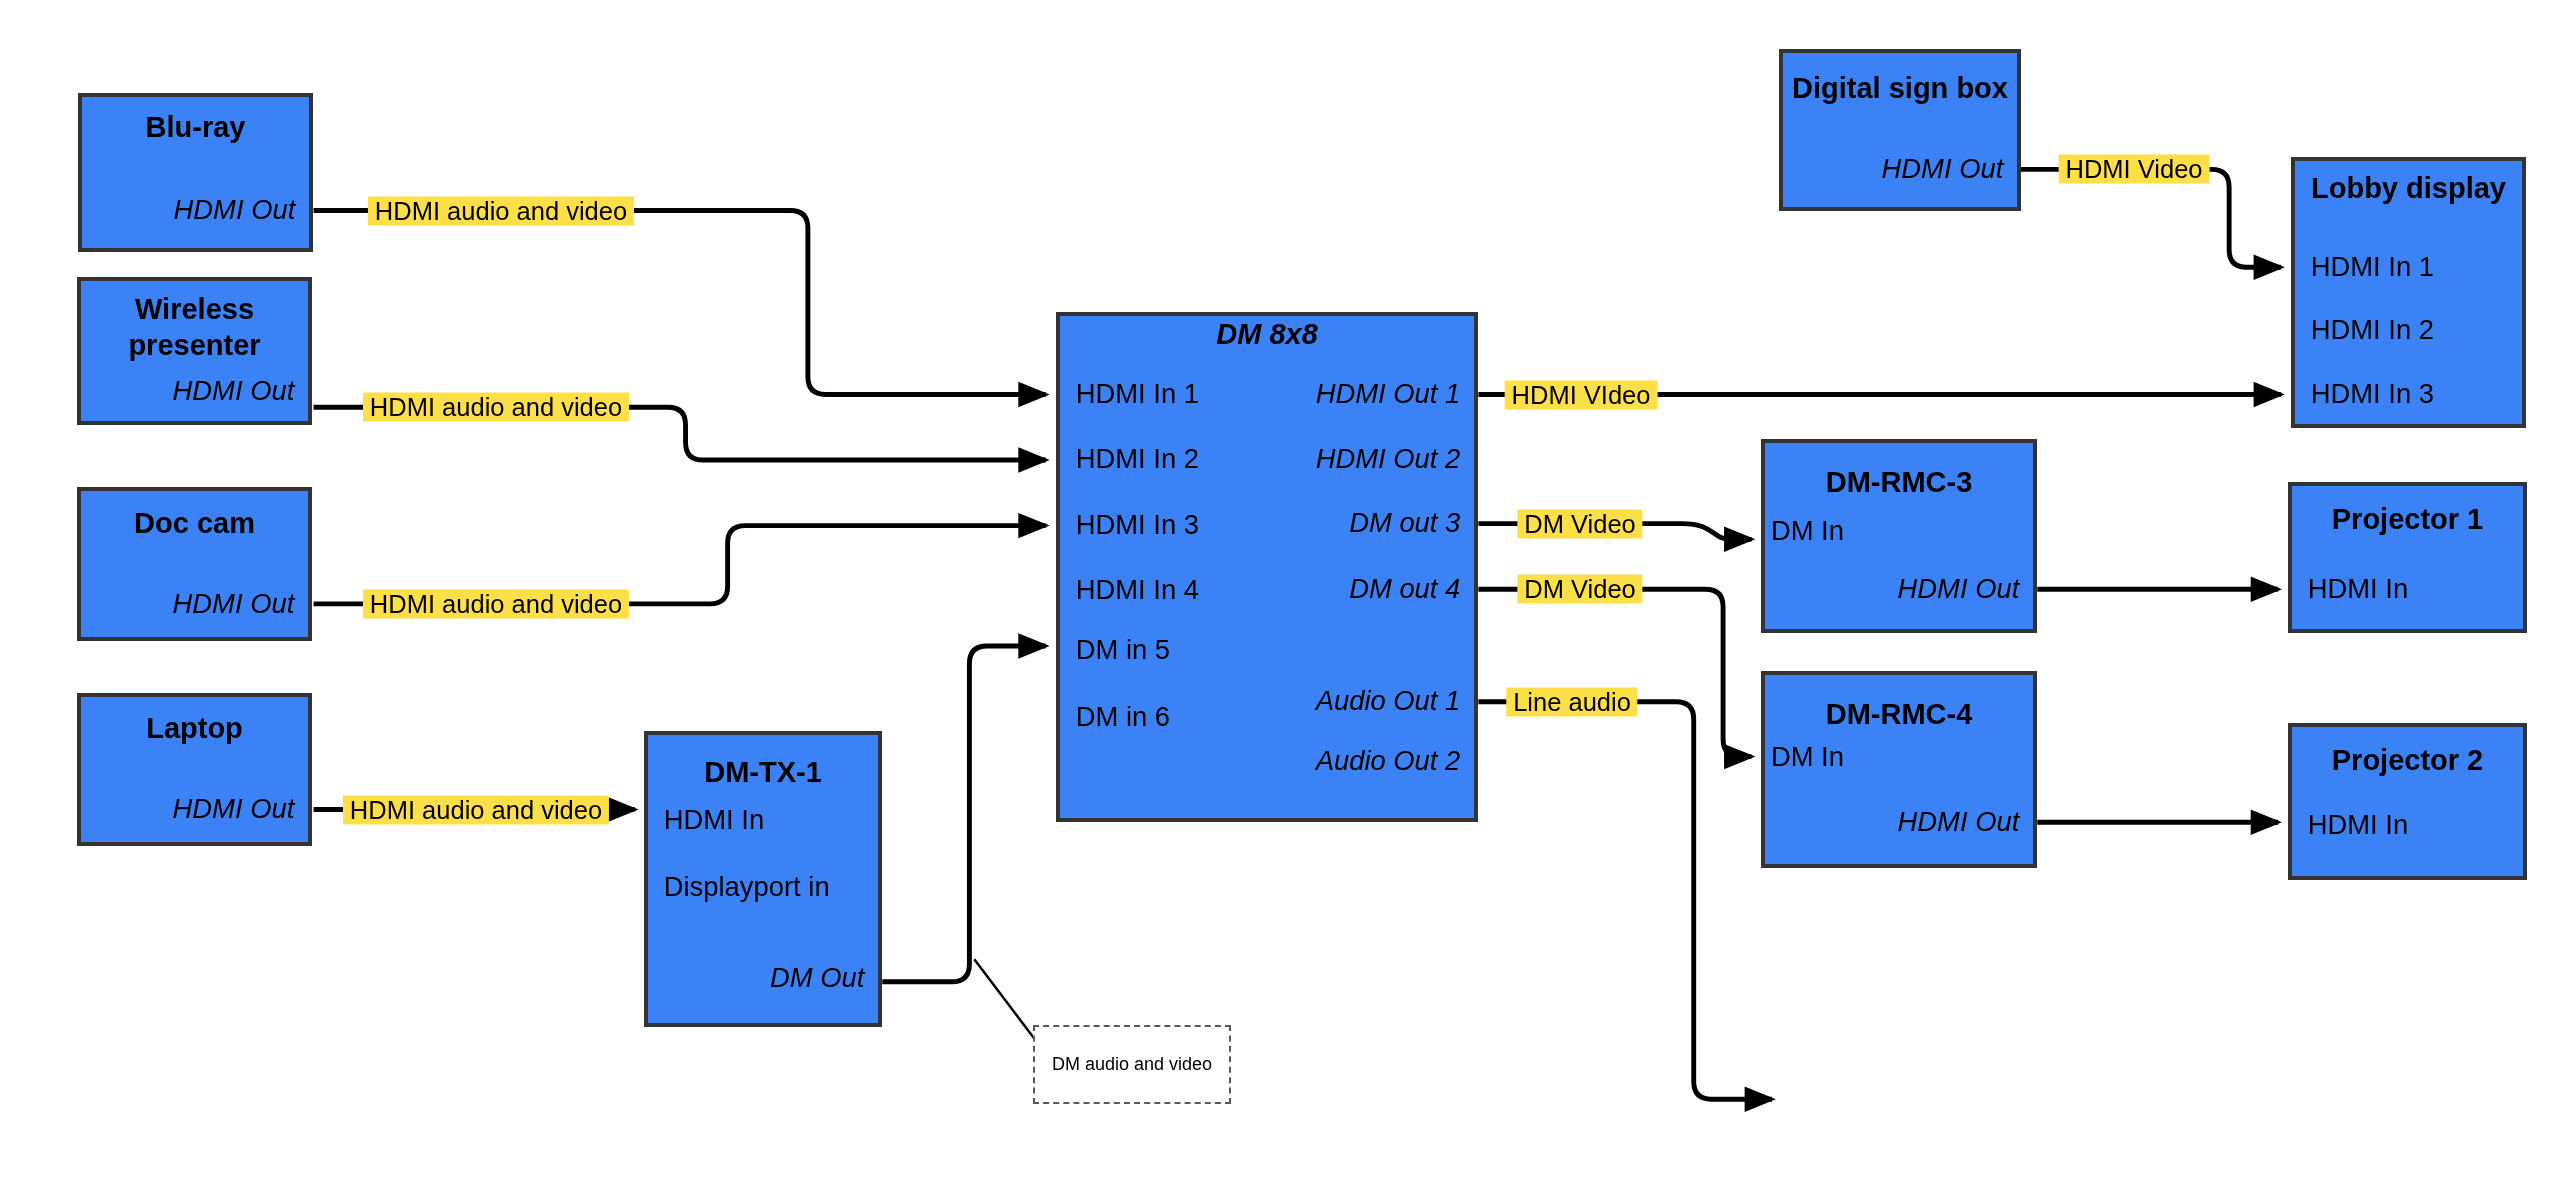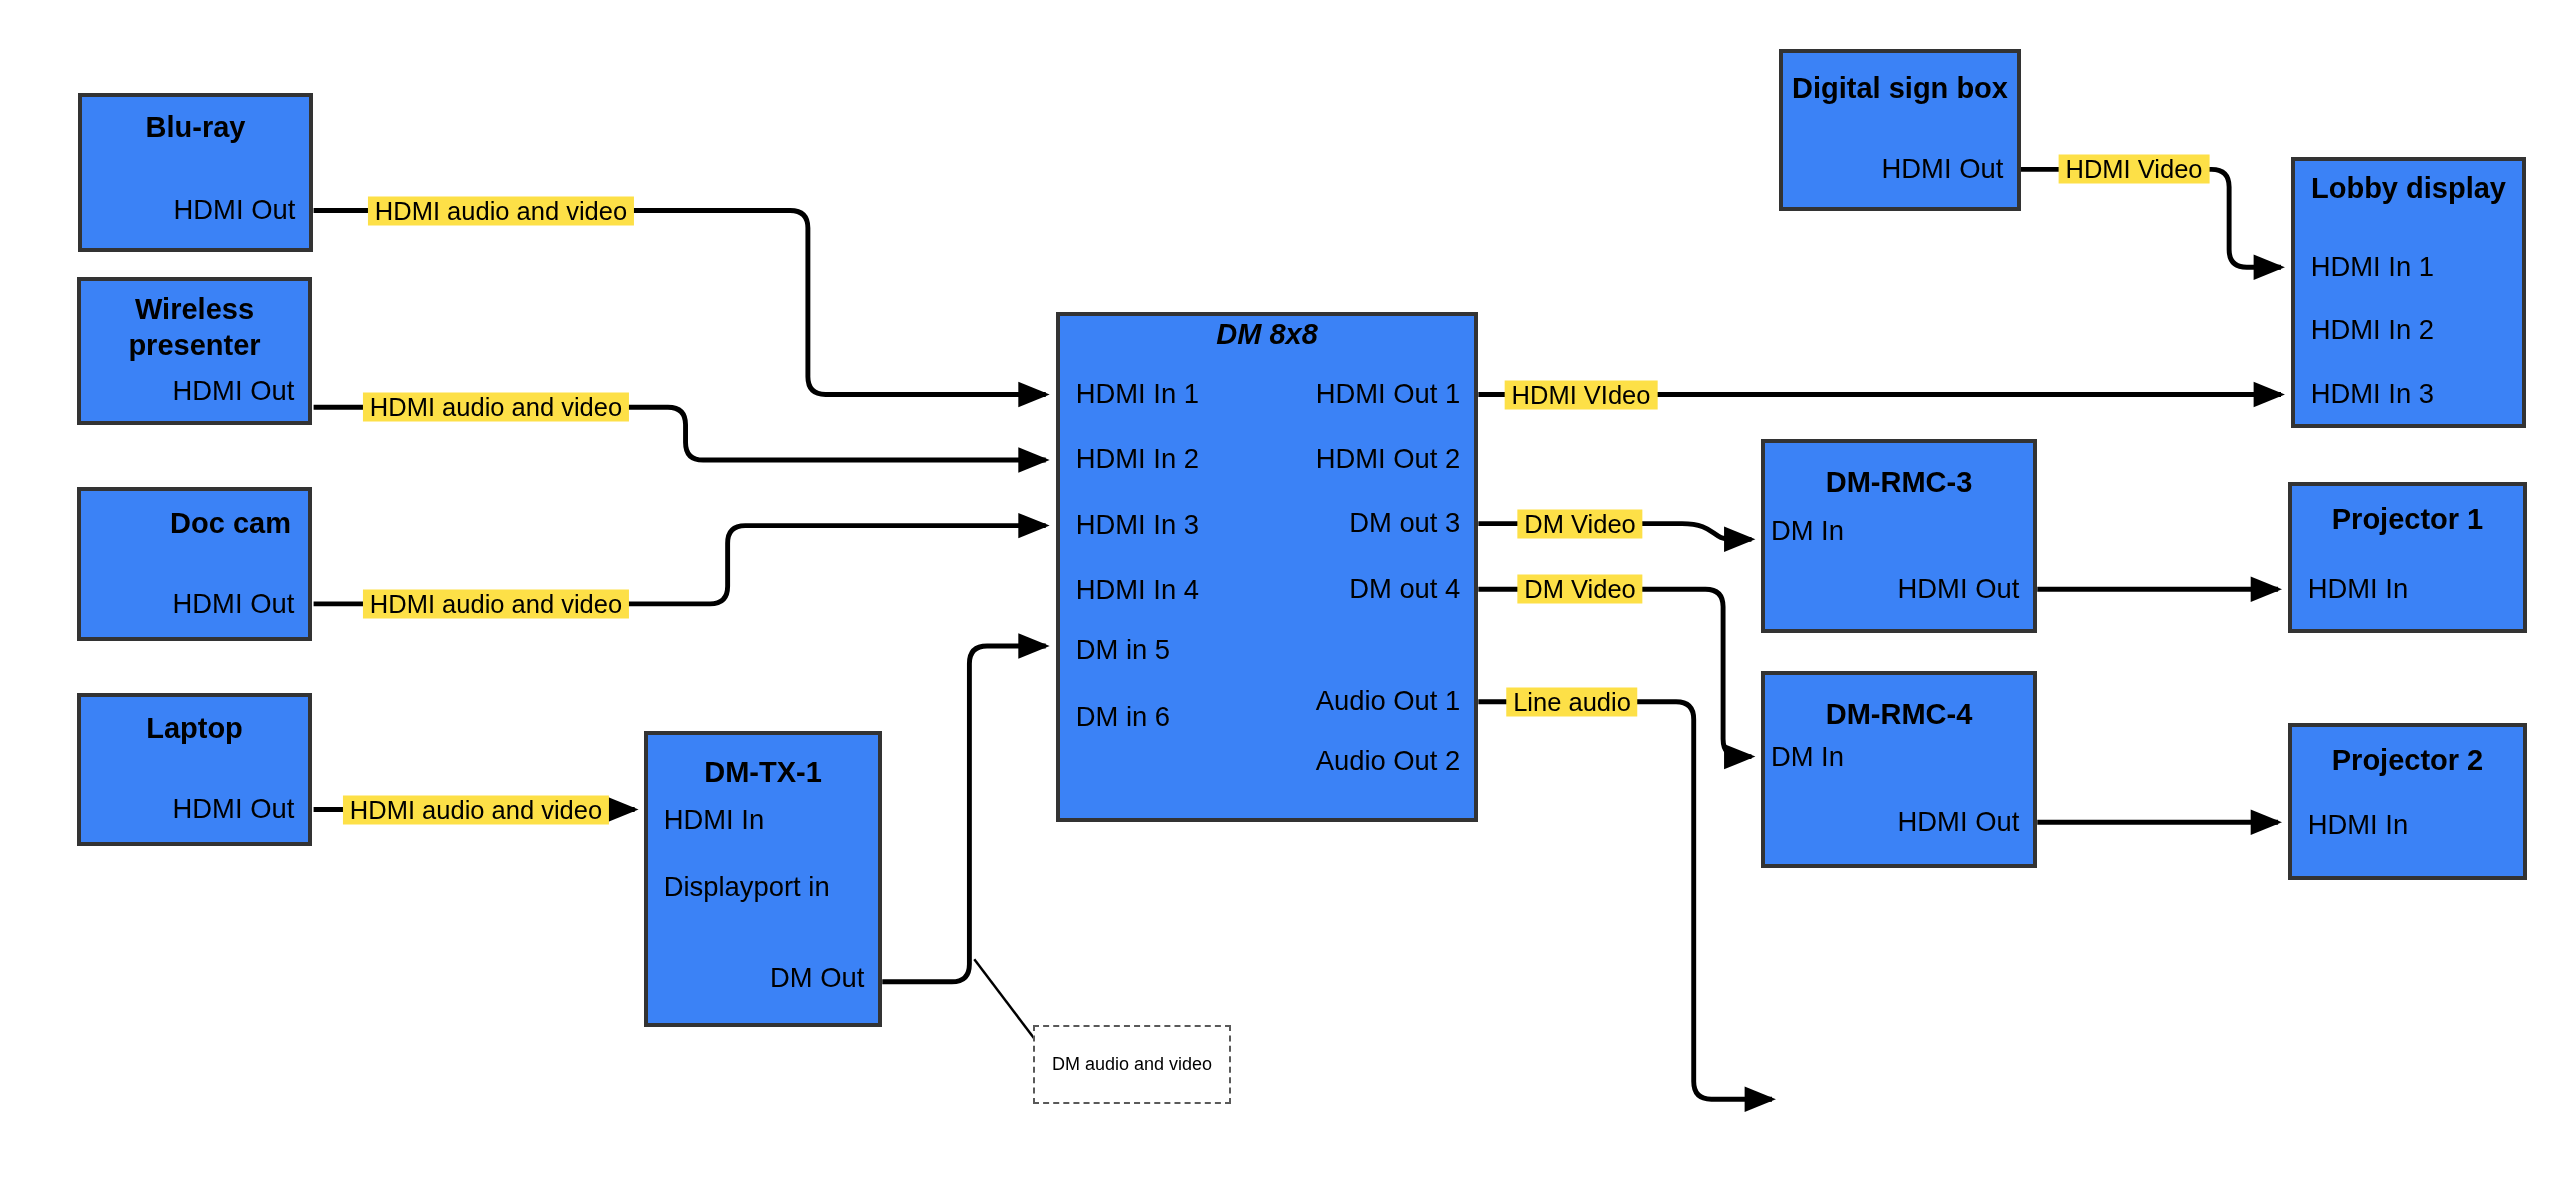--- a/index.html
+++ b/index.html
@@ -5,21 +5,21 @@
   html,body{margin:0;padding:0;background:#ffffff;}
   .canvas{position:relative;width:2576px;height:1201px;background:#ffffff;
           font-family:"Liberation Sans",sans-serif;color:#000;overflow:hidden;}
   svg.wires{position:absolute;left:0;top:0;}
   .node{position:absolute;background:#3b82f6;border:4.9px solid #333;box-sizing:border-box;}
   .node .title{position:absolute;left:0;width:100%;text-align:center;
                font-weight:bold;font-size:29px;line-height:36px;}
   .port{position:absolute;font-size:27.4px;line-height:31px;white-space:nowrap;}
   .port.pleft{left:15.7px;}
   .port.ptight{left:5.9px;}
-  .port.pright{right:13.7px;text-align:left;}
+  .port.pright{right:13.7px;text-align:left;font-style:italic;}
   .wire-label{position:absolute;transform:translate(-50%,-50%);background:#fde047;
               font-size:25.5px;line-height:29px;padding:0 6.9px;white-space:nowrap;z-index:3;}
   .note{position:absolute;border:2px dashed #595959;background:#fff;box-sizing:border-box;
         font-size:18px;line-height:25.5px;text-align:center;
         display:flex;align-items:center;justify-content:center;padding:3.9px 9.8px;}
 </style>
 </head>
 <body>
 
 <div class="canvas">
@@ -51,21 +51,21 @@
     <div class="title" style="top:11.7px;">Blu-ray</div>
     <div class="port pright" style="top:97px;">HDMI Out</div>
   </div>
 
   <div class="node" style="left:77px;top:277px;width:235px;height:148px;">
     <div class="title" style="top:9.8px;">Wireless presenter</div>
     <div class="port pright" style="top:94px;">HDMI Out</div>
   </div>
 
   <div class="node" style="left:77px;top:487px;width:235px;height:154px;">
-    <div class="title" style="top:13.7px;padding-left:36px;">Doc cam</div>
+    <div class="title" style="top:13.7px;">Doc cam</div>
     <div class="port pright" style="top:97px;">HDMI Out</div>
   </div>
 
   <div class="node" style="left:77px;top:693px;width:235px;height:153px;">
     <div class="title" style="top:12.7px;">Laptop</div>
     <div class="port pright" style="top:96px;">HDMI Out</div>
   </div>
 
   <div class="node" style="left:644px;top:731px;width:238px;height:296px;">
     <div class="title" style="top:18.6px;">DM-TX-1</div>

